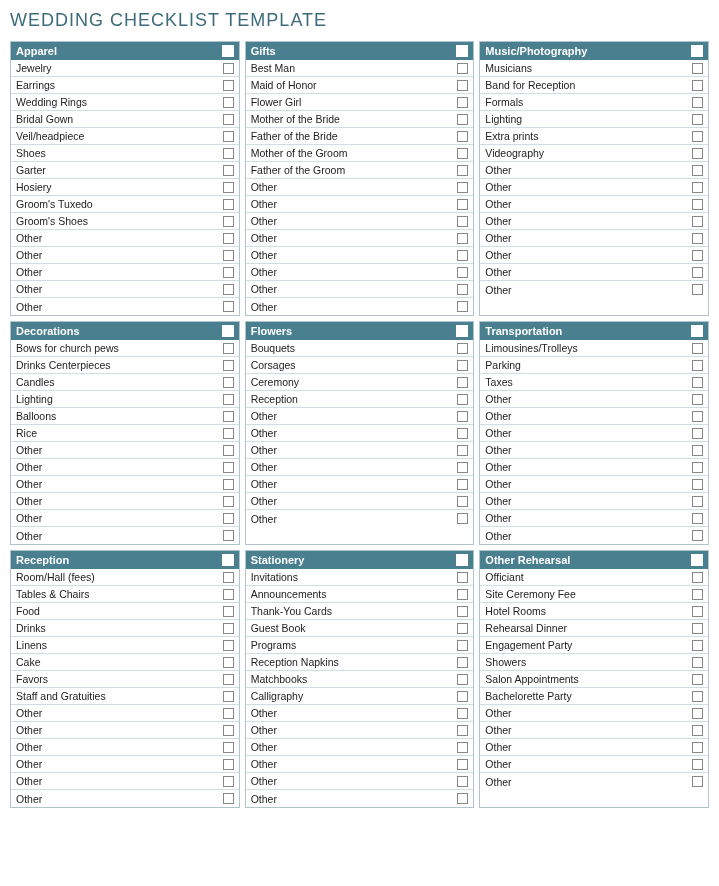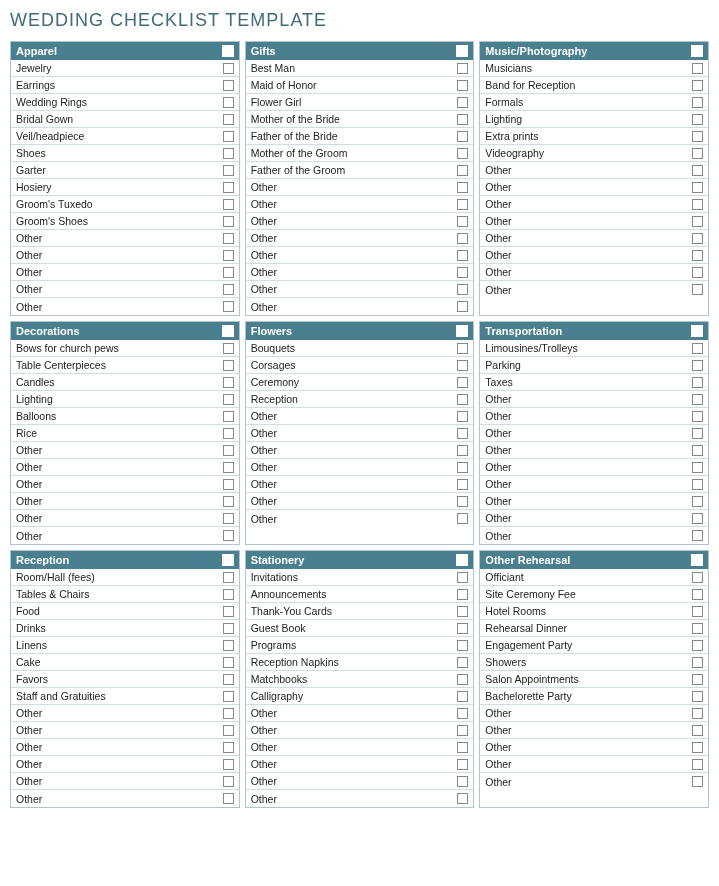--- a/index.html
+++ b/index.html
@@ -269,21 +269,21 @@
     <div class="section">
       <div class="section-header">
         <span>Decorations</span>
         <span class="header-checkbox"></span>
       </div>
       <div class="checklist-row">
         <span class="label">Bows for church pews</span>
         <span class="cb"></span>
       </div>
       <div class="checklist-row">
-        <span class="label">Table Centerpieces</span>
+        <span class="label">Drinks Centerpieces</span>
         <span class="cb"></span>
       </div>
       <div class="checklist-row">
         <span class="label">Candles</span>
         <span class="cb"></span>
       </div>
       <div class="checklist-row">
         <span class="label">Lighting</span>
         <span class="cb"></span>
       </div>

